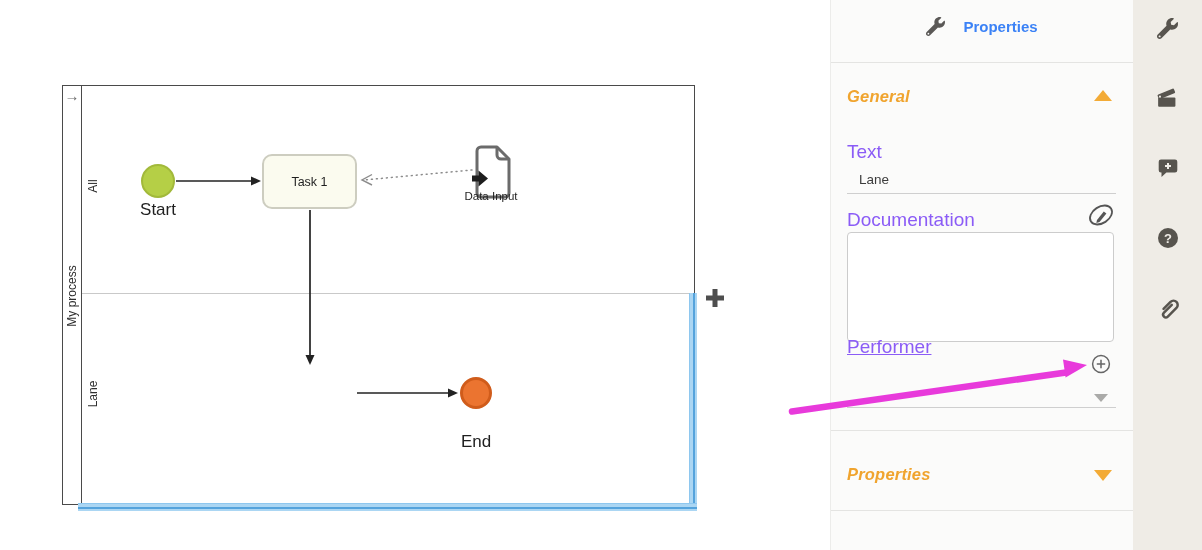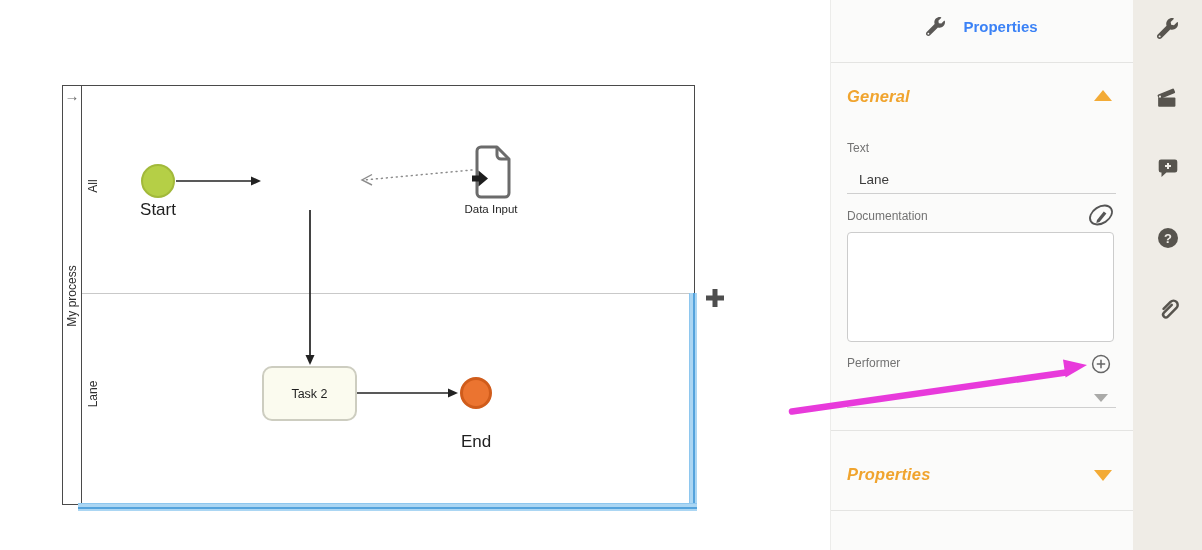--- a/index.html
+++ b/index.html
@@ -34,39 +34,39 @@
   #task2 { left:262px; top:366px; }
 
   #start-event { left:141px; top:164px; width:34px; height:34px; border-radius:50%;
     background:#b5cf46; border:2px solid #a2b93a; z-index:2; }
   #end-event { left:460px; top:377px; width:32px; height:32px; border-radius:50%;
     background:#eb7430; border:3px solid #d05c1b; z-index:2; }
   .node-label { position:absolute; font-size:17px; color:#1f1f1f; text-align:center; z-index:2; }
   #start-label { left:134px; top:200px; width:48px; }
   #end-label { left:452px; top:432px; width:48px; }
   #data-input-icon { left:470px; top:144px; z-index:2; }
-  #data-input-label { left:463px; top:203px; width:56px; font-size:11.5px; line-height:12.5px; }
+  #data-input-label { left:463px; top:190px; width:56px; font-size:11.5px; line-height:12.5px; }
   #add-lane-button { left:704px; top:287px; width:22px; height:22px; z-index:3; cursor:pointer; }
 
   
   #panel { left:830px; top:0; width:303px; height:550px; background:#fbfbfa;
     border-left:1px solid #ececea; z-index:0; }
   #panel-header { position:absolute; left:0; top:0; width:100%; height:52px;
     display:flex; align-items:center; justify-content:center; gap:11px; }
   #panel-title { font-size:15px; font-weight:bold; color:#3b82f6;margin-left:7px; }
   .divider { position:absolute; left:0; width:100%; height:1px; background:#e4e4e2; }
   .section-header { position:absolute; left:16px; font-size:16.5px; font-weight:bold;
     color:#f0a42e; letter-spacing:.2px; cursor:pointer;font-style:italic; }
   .caret-up { position:absolute; width:0; height:0;
     border-left:9px solid transparent; border-right:9px solid transparent;
     border-bottom:11px solid #f3ab36; }
   .caret-down { position:absolute; width:0; height:0;
     border-left:9px solid transparent; border-right:9px solid transparent;
     border-top:11px solid #f3ab36; }
-  .field-label { position:absolute; left:16px; font-size:12px; color:#737373; }
+  .field-label { position:absolute; left:16px; font-size:19px; color:#8b5cf6; }
   #text-input { position:absolute; left:16px; top:168px; width:269px; height:22px;
     border:none; background:transparent; font-family:"Liberation Sans",sans-serif;
     font-size:13.5px; color:#3c3c3c; padding-left:12px; outline:none; }
   .underline { position:absolute; left:16px; width:269px; height:1px; background:#cfcfcf; }
   #doc-textarea { position:absolute; left:16px; top:232px; width:267px; height:110px;
     border:1px solid #ccc; border-radius:4px; background:#fff; resize:none; outline:none;
     font-family:"Liberation Sans",sans-serif; font-size:13px; color:#3c3c3c; padding:6px; }
   #doc-edit-btn { position:absolute; right:18px; top:202px; width:28px; height:26px; cursor:pointer; }
   #performer-add-btn { position:absolute; left:260px; top:354px; width:20px; height:20px; cursor:pointer; }
   #performer-dropdown { position:absolute; left:16px; top:386px; width:269px; height:20px; cursor:pointer; }
@@ -110,22 +110,22 @@
   <div class="v-label" style="left:93px; top:186px;">All</div>
 
   <div id="lane-lane" class="abs"></div>
   <div id="sel-right" class="abs"></div>
   <div id="sel-bottom" class="abs"></div>
   <div class="v-label" style="left:93px; top:394px;">Lane</div>
 
   <div id="start-event" class="abs"></div>
   <div id="start-label" class="node-label">Start</div>
 
-  <div id="task2" class="task abs">
-    <span>Task 2</span>
+  <div id="task1" class="task abs">
+    <span>Task 1</span>
   </div>
 
   <div id="data-input-icon" class="abs">
     <svg width="44" height="56" viewBox="0 0 44 56">
       <path d="M11 3 H27 L39 15 V49 a4 4 0 0 1 -4 4 H11 a4 4 0 0 1 -4 -4 V7 a4 4 0 0 1 4 -4 Z" fill="none" stroke="#6b6b6b" stroke-width="3" stroke-linejoin="round"></path>
       <path d="M27 3 V11 a4 4 0 0 0 4 4 H39" fill="none" stroke="#6b6b6b" stroke-width="3" stroke-linejoin="round"></path>
       <path d="M2 34.5 h6.5 v-5 l9.5 8 -9.5 8 v-5 H2 Z" fill="#1d1d1d" transform="translate(0,-3)"></path>
     </svg>
   </div>
   <div id="data-input-label" class="node-label">Data Input</div>
@@ -159,21 +159,21 @@
 
   <div class="field-label" style="top:209px;">Documentation</div>
   <div id="doc-edit-btn">
     <svg width="28" height="26" viewBox="0 0 28 26">
       <ellipse cx="14" cy="13" rx="12" ry="8.2" transform="rotate(-33 14 13)" fill="none" stroke="#555" stroke-width="1.8"></ellipse>
       <path d="M10 18 L16.8 9.4 l2.6 2.1 -6.9 8.5 -3.2 1z" fill="#555"></path>
     </svg>
   </div>
   <textarea id="doc-textarea" style=""></textarea>
 
-  <div class="field-label" style="top:356px;">Performer</div>
+  <div class="field-label" style="top:336px;text-decoration:underline;">Performer</div>
   <div id="performer-add-btn">
     <svg width="20" height="20" viewBox="0 0 20 20">
       <circle cx="10" cy="10" r="8.4" fill="none" stroke="#666" stroke-width="1.5"></circle>
       <path d="M10 5.8v8.4 M5.8 10h8.4" stroke="#666" stroke-width="1.5"></path>
     </svg>
   </div>
   <div id="performer-dropdown">
     <div class="caret-down-small"></div>
   </div>
   <div class="underline" style="top:407px;"></div>

